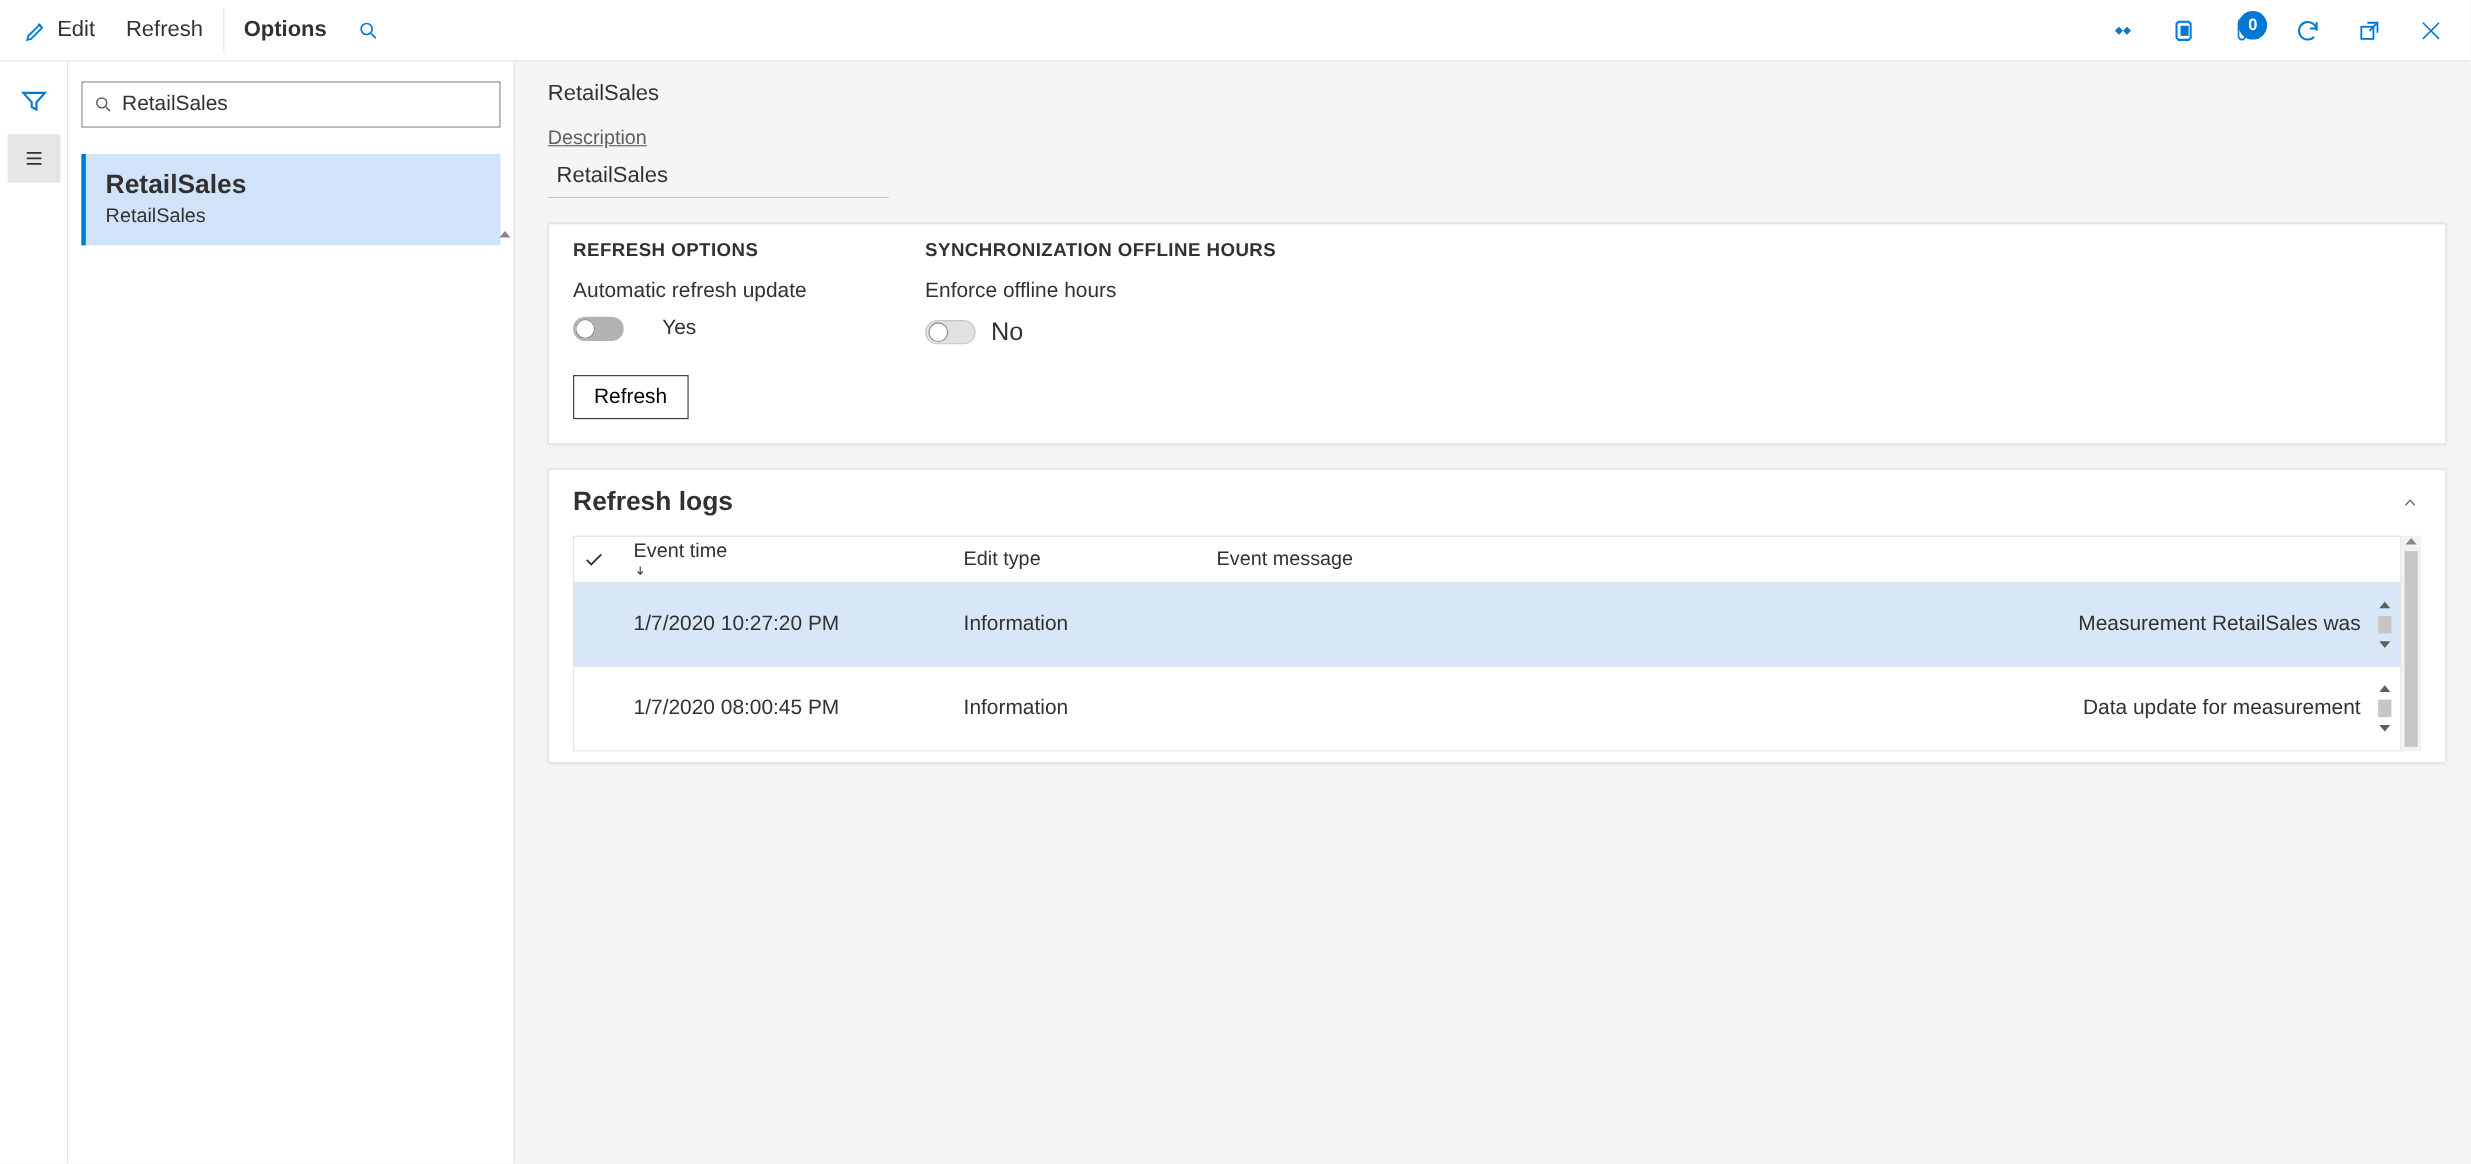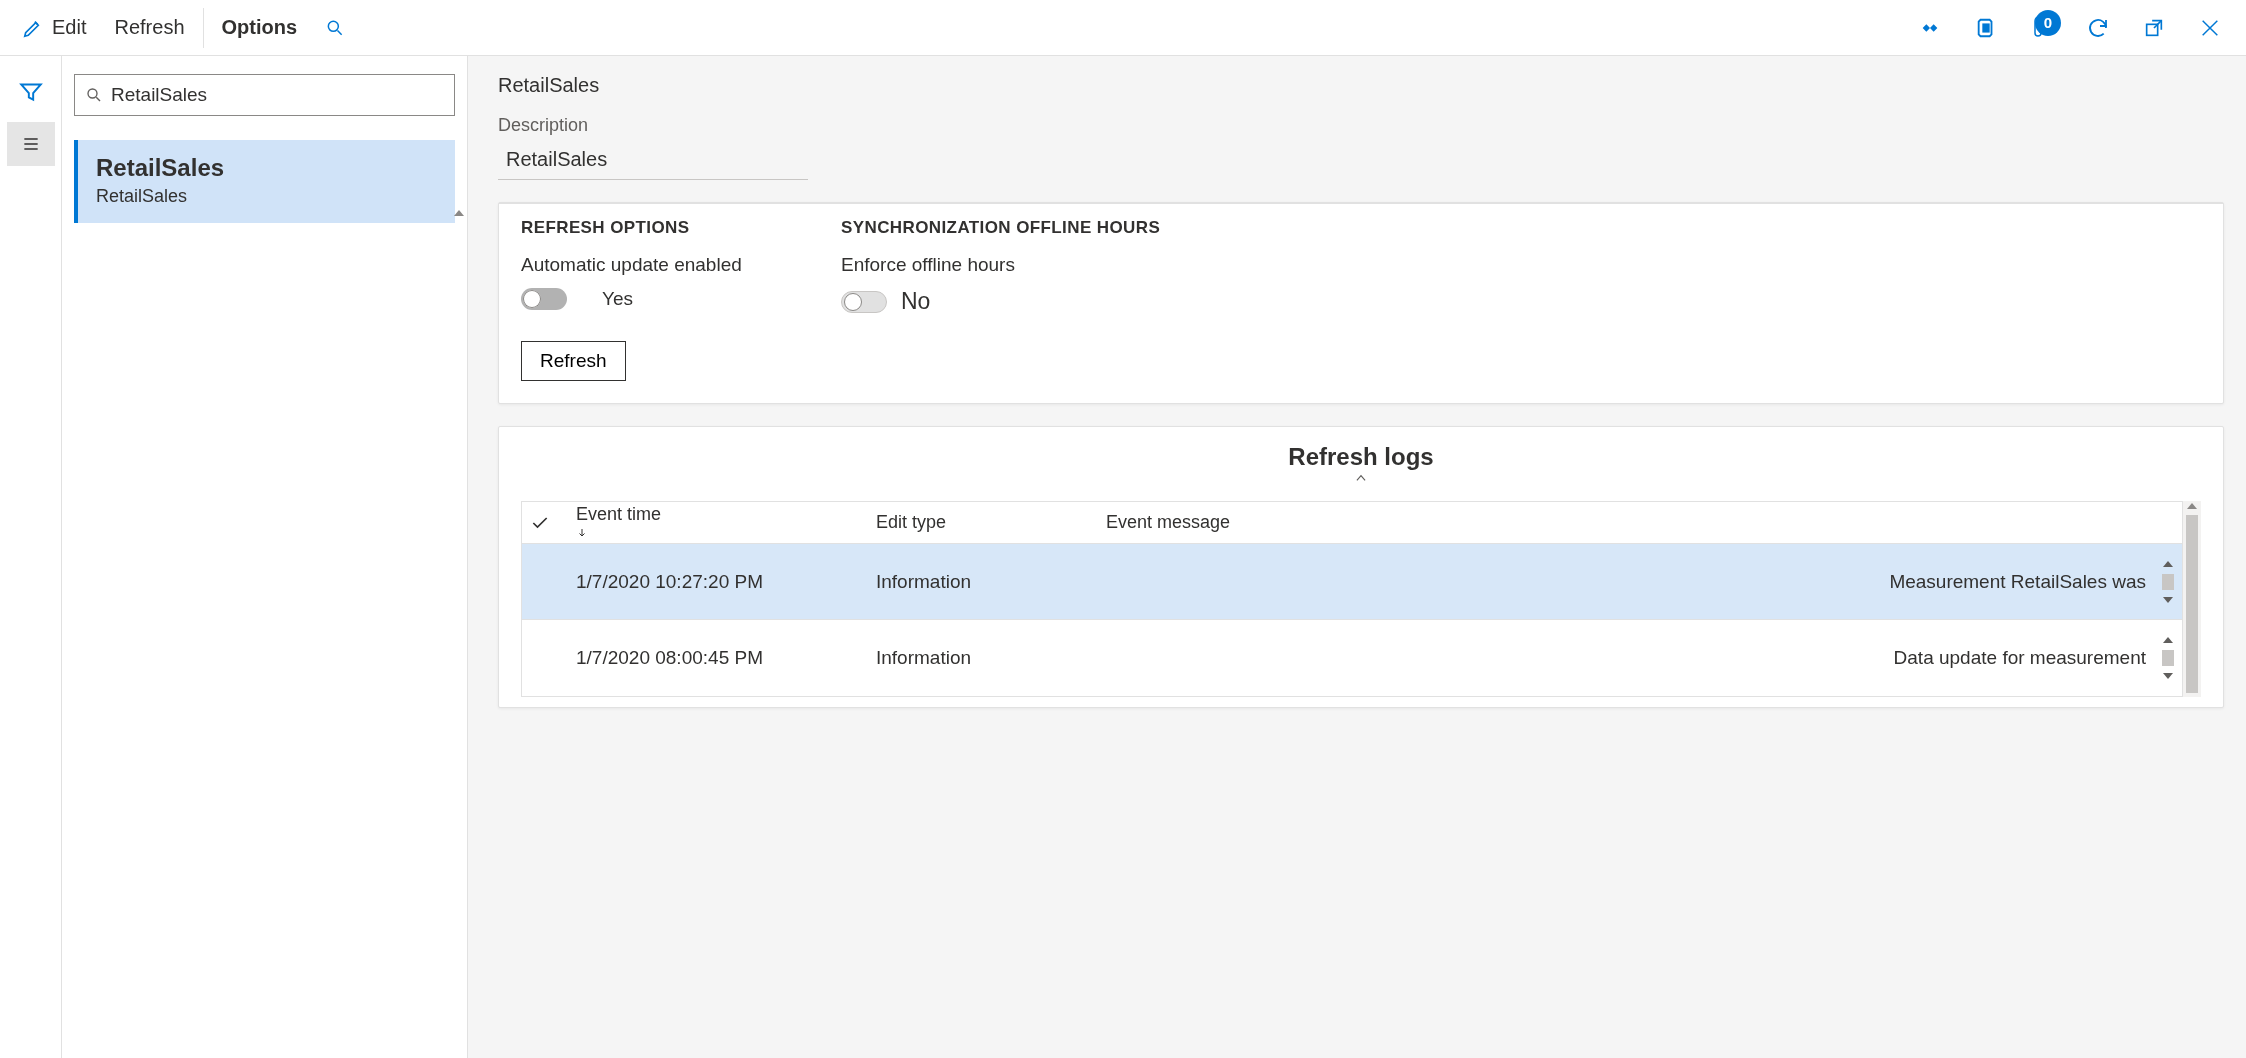--- a/index.html
+++ b/index.html
@@ -62,21 +62,21 @@
   .list-item {
     margin-top:24px; background:#d0e3f8; border-left:4px solid #0078d4;
     padding:14px 18px 16px 18px; cursor:pointer;
   }
   .list-item .title { font-size:24px; font-weight:700; }
   .list-item .sub { font-size:18px; color:#323130; margin-top:4px; }
 
   
   .detail { flex:1; overflow:auto; padding:18px 22px 0 30px; }
   .detail .head-title { font-size:20px; color:#323130; }
-  .detail .head-desc-lbl { font-size:18px; color:#605e5c; margin-top:18px; }
+  .detail .head-desc-lbl { font-size:18px; color:#605e5c; margin-top:18px;text-decoration:underline; }
   .detail .head-desc-val { border-bottom:1px solid #c8c6c4; width:310px; padding:6px 4px 8px 8px;
     font-size:20px; margin-top:6px; }
 
   .card { background:#fff; border:1px solid #e1e1e1; border-radius:2px;
     box-shadow:0 1px 3px rgba(0,0,0,0.06); margin-top:22px; }
   .card-header { display:flex; align-items:center; justify-content:space-between;
     padding:16px 22px 14px 22px; cursor:pointer; }
   .card-header h2 { font-size:24px; font-weight:600; }
   .card-sep { border-top:1px solid #e1e1e1; }
 
@@ -238,21 +238,21 @@
     <div class="head-title">RetailSales</div>
     <div class="head-desc-lbl">Description</div>
     <div class="head-desc-val">RetailSales</div>
 
     <div class="card">
       <div class="card-sep"></div>
       <div class="general-body">
         <div class="gen-cols">
           <div class="gen-col c1">
             <h3>REFRESH OPTIONS</h3>
-            <div class="fld">Automatic update enabled</div>
+            <div class="fld">Automatic refresh update</div>
             <div class="ctrl-row">
               <div class="toggle on">
                   <div class="knob"></div>
                 </div>
               <span style="font-size:19px;margin-left:21px;">Yes</span>
             </div>
           </div>
           <div class="gen-col c2">
             <h3>SYNCHRONIZATION OFFLINE HOURS</h3>
             <div class="fld">Enforce offline hours</div>
@@ -264,21 +264,21 @@
             </div>
           </div>
         </div>
         <div style="margin-top:26px;">
           <button class="btn">Refresh</button>
         </div>
       </div>
     </div>
 
     <div class="card">
-      <div class="card-header" style="padding-bottom:16px;flex-direction:column;">
+      <div class="card-header" style="padding-bottom:16px;">
         <h2>Refresh logs</h2>
         <span>
           <svg width="20" height="14" viewBox="0 0 24 24" fill="none" stroke="#605e5c" stroke-width="2">
               <path d="M5 16l7-8 7 8"></path>
             </svg>
         </span>
       </div>
       <div class="logs-body">
         <div class="logs-wrap">
           <div class="logs-table">

